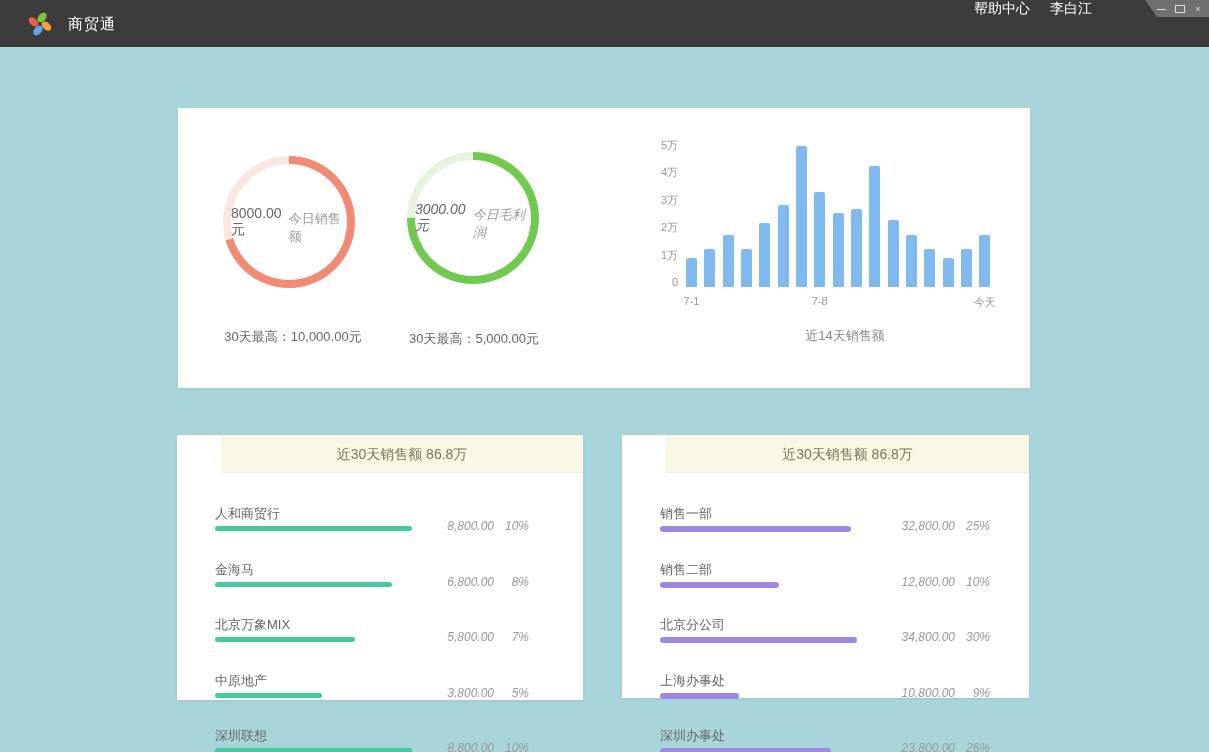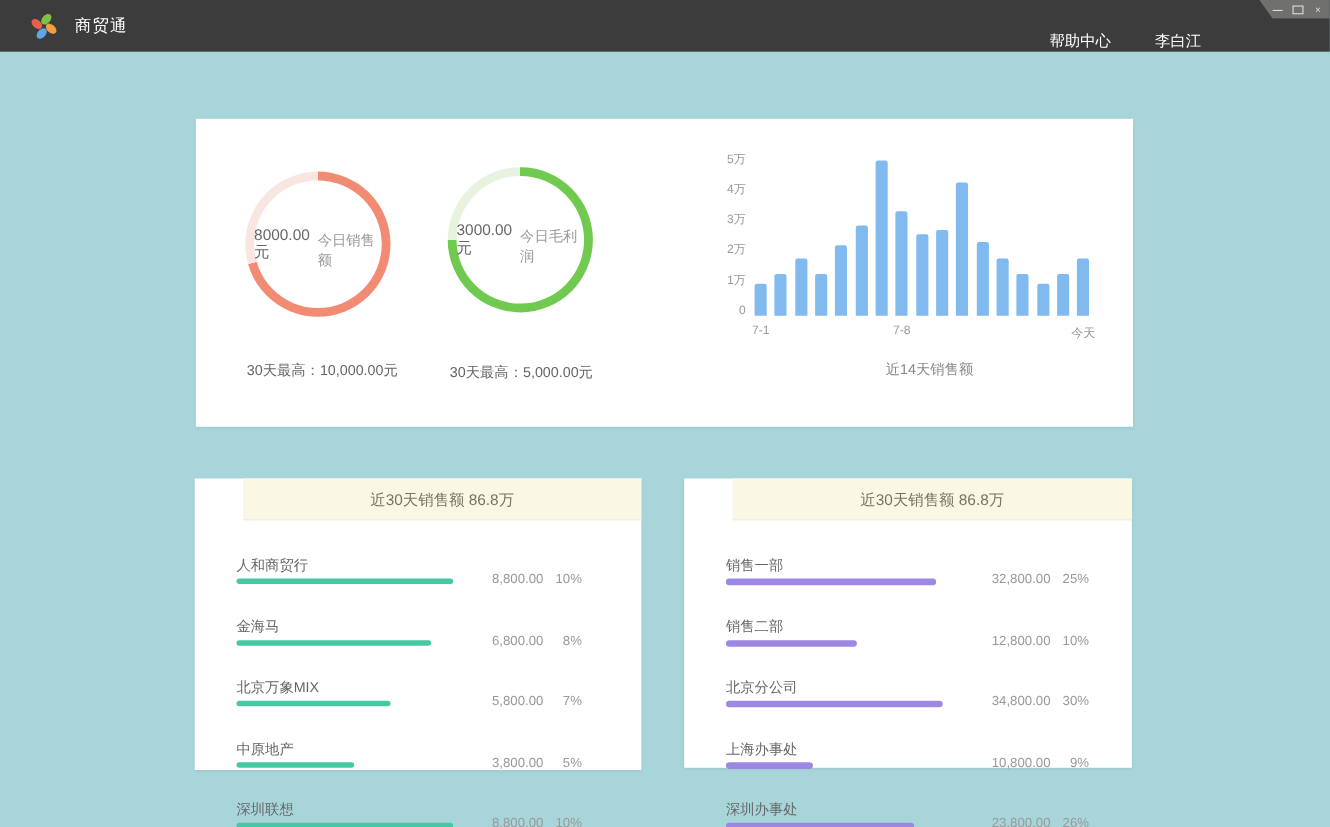--- a/index.html
+++ b/index.html
@@ -15,21 +15,21 @@
     position:absolute; left:0; top:0; width:1209px; height:47px;
     background:#3C3C3C;
   }
   .logo { position:absolute; left:26px; top:10px; width:28px; height:28px; }
   .app-title {
     position:absolute; left:68px; top:0; height:47px; line-height:47px;
     color:#FFFFFF; font-size:15px; letter-spacing:1px;
   }
   .topnav {
     position:absolute; right:117px; top:0; height:47px;
-    display:flex; align-items:flex-end; gap:40px;
+    display:flex; align-items:flex-start; gap:20px;
   }
   .topnav .navlink { color:#FFFFFF; font-size:14px; cursor:pointer; }
   .win-controls {
     position:absolute; right:0; top:0; width:64px; height:17px;
     background:#70706E;
     clip-path:polygon(0 0, 100% 0, 100% 100%, 12px 100%);
     display:flex; align-items:center; justify-content:flex-end;
     gap:8px; padding-right:6px;
   }
   .winbtn { width:10px; height:10px; position:relative; cursor:pointer; }
@@ -94,21 +94,21 @@
     background:#FAF8E4; border-bottom:1px solid #F1EEDA;
     font-size:14px; color:#75755E;margin-left:44px;
   }
   .list { padding-top:17px; }
   .list-row { position:relative; height:39.5px; padding-left:38px; }
   .row-label { font-size:13px; color:#666666; line-height:16px; margin-top:16px; }
   .row-bar { margin-top:4px; border-radius:3px; }
   .card-left  .row-bar { height:5px; background:#45C9A2; }
   .card-right .row-bar { height:6px; background:#9D87E2; }
   .row-nums {
-    position:absolute; top:13px; display:flex; font-size:12px; color:#999999;
+    position:absolute; top:13px; display:flex; font-size:12px; color:#999999;font-style:italic;
   }
   .card-left  .row-nums { right:54px; }
   .card-right .row-nums { right:39px; }
   .row-amount { width:105px; text-align:right; }
   .row-pct { width:35px; text-align:right; }
 </style>
 </head>
 <body>
 
 <div class="titlebar">
@@ -143,21 +143,21 @@
 <div class="card card-top">
 
   <div class="donut donut-1" style="background: conic-gradient(rgb(242, 139, 116) 0deg, rgb(242, 139, 116) 70.5%, rgb(249, 230, 225) 70.5%, rgb(249, 230, 225) 100%);">
     <div class="hole">
       <div class="donut-value">8000.00元</div>
       <div class="donut-label">今日销售额</div>
     </div>
   </div>
   <div class="footnote footnote-1">30天最高：10,000.00元</div>
 
-  <div class="donut donut-2" style="background: conic-gradient(rgb(112, 202, 80) 0deg, rgb(112, 202, 80) 75%, rgb(231, 243, 223) 75%, rgb(231, 243, 223) 100%);">
+  <div class="donut donut-2" style="background: conic-gradient(rgb(112, 202, 80) 0deg, rgb(112, 202, 80) 75%, rgb(231, 243, 223) 75%, rgb(231, 243, 223) 100%); font-style: italic;">
     <div class="hole">
       <div class="donut-value">3000.00元</div>
       <div class="donut-label">今日毛利润</div>
     </div>
   </div>
   <div class="footnote footnote-2">30天最高：5,000.00元</div>
 
   <div class="barchart" id="barchart">
       <div class="ylab" style="top: 0px;">5万</div>
       <div class="ylab" style="top: 27.4px;">4万</div>

